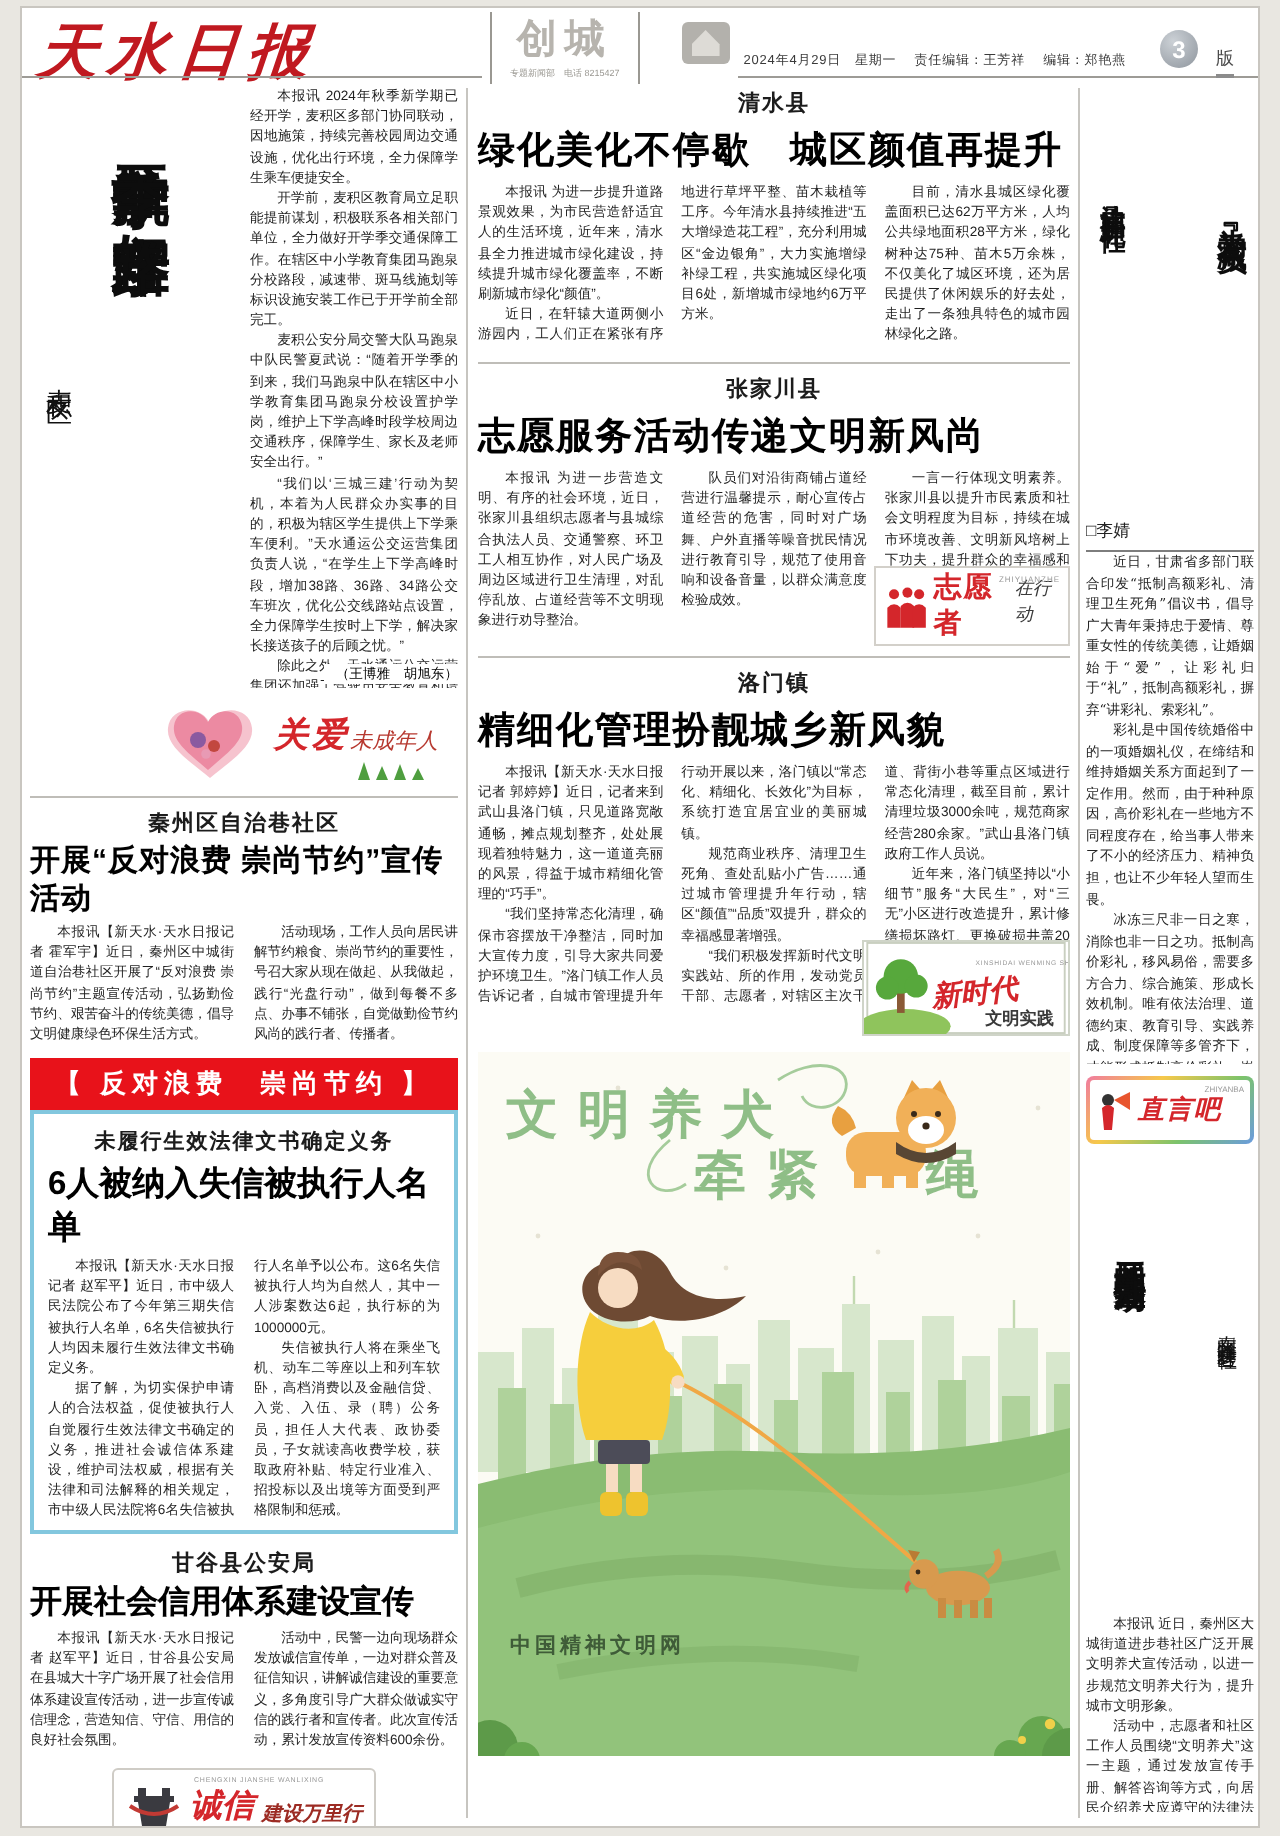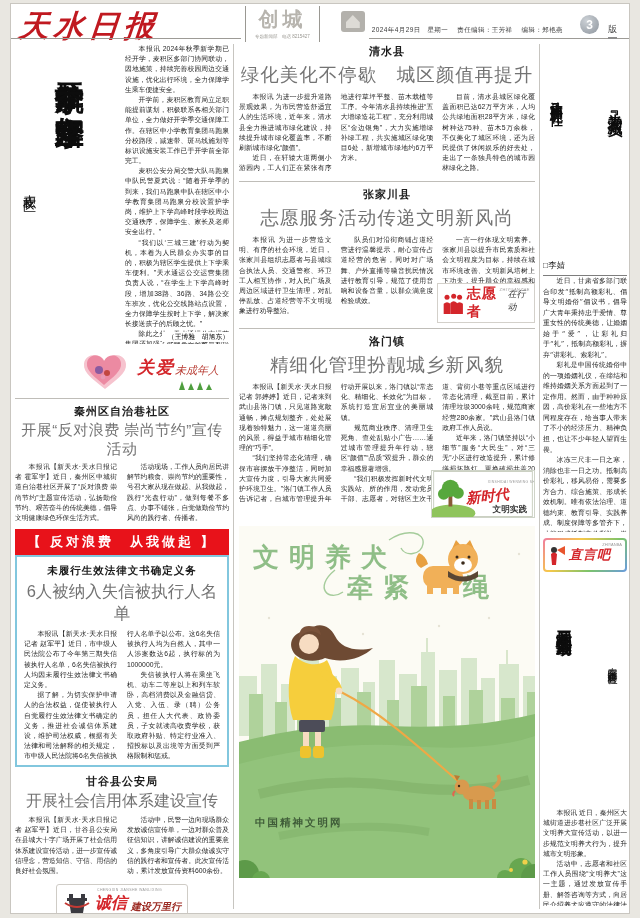--- a/index.html
+++ b/index.html
@@ -19,21 +19,21 @@
 .pagecircle{position:absolute;right:30px;top:11px;width:19px;height:19px;border-radius:50%;background:radial-gradient(circle at 35% 30%,#ccd1d6,#8e959d);color:#fff;font-size:12px;font-weight:bold;display:flex;align-items:center;justify-content:center}
 .pagever{position:absolute;right:12px;top:19px;font-size:9px;color:#4a4a4a;border-bottom:2px solid #8c8c8c;padding-bottom:1px}
 
 .vrule{position:absolute;top:40px;bottom:4px;border-left:1px solid #c7c5c0}
 #vr1{left:222px}#vr2{left:528px}
 .col{position:absolute;top:40px}
 #colL{left:4px;width:214px}
 #colM{left:228px;width:296px}
 #colR{left:532px;width:84px}
 .kicker{font-size:11px;font-weight:bold;text-align:center;color:#1c1c1c;letter-spacing:1px}
-.hl{font-weight:400;text-align:center;color:#737373}
+.hl{font-weight:700;text-align:left;color:#000000}
 .body{font-size:6.8px;line-height:1.5;text-align:justify;color:#1f1f1f}
 .body p{text-indent:2em}
 .body .byline{text-align:right;text-indent:0}
 .cols2{column-count:2;column-gap:10px}
 .cols3{column-count:3;column-gap:9px}
 .vtext{writing-mode:vertical-rl;text-orientation:upright;line-height:1}
 .divL,.divM{border-top:1px solid #bfbdb8;margin:4px 0}
 .divM{margin:5px 0}
 
 #a1{position:relative;height:350px}
@@ -137,21 +137,21 @@
     </div>
     <div class="divL"></div>
 
     <div id="a2">
       <div class="kicker">秦州区自治巷社区</div>
       <div class="hl">开展“反对浪费 崇尚节约”宣传活动</div>
       <div class="body cols2">
         <p>本报讯【新天水·天水日报记者 霍军宇】近日，秦州区中城街道自治巷社区开展了“反对浪费 崇尚节约”主题宣传活动，弘扬勤俭节约、艰苦奋斗的传统美德，倡导文明健康绿色环保生活方式。</p>
         <p>活动现场，工作人员向居民讲解节约粮食、崇尚节约的重要性，号召大家从现在做起、从我做起，践行“光盘行动”，做到每餐不多点、办事不铺张，自觉做勤俭节约风尚的践行者、传播者。</p>
       </div>
-      <div class="banner">【 反对浪费　从我做起 】</div>
+      <div class="banner">【 反对浪费　崇尚节约 】</div>
     </div>
 
     <div id="a3">
       <div class="kicker">未履行生效法律文书确定义务</div>
       <div class="hl">6人被纳入失信被执行人名单</div>
       <div class="body cols2">
         <p>本报讯【新天水·天水日报记者 赵军平】近日，市中级人民法院公布了今年第三期失信被执行人名单，6名失信被执行人均因未履行生效法律文书确定义务。</p>
         <p>据了解，为切实保护申请人的合法权益，促使被执行人自觉履行生效法律文书确定的义务，推进社会诚信体系建设，维护司法权威，根据有关法律和司法解释的相关规定，市中级人民法院将6名失信被执行人名单予以公布。这6名失信被执行人均为自然人，其中一人涉案数达6起，执行标的为1000000元。</p>
         <p>失信被执行人将在乘坐飞机、动车二等座以上和列车软卧，高档消费以及金融信贷、入党、入伍、录（聘）公务员，担任人大代表、政协委员，子女就读高收费学校，获取政府补贴、特定行业准入、招投标以及出境等方面受到严格限制和惩戒。</p>
       </div>
@@ -350,21 +350,21 @@
       </svg>
     </div>
   </div>
 
   <div class="col" id="colR">
     <div id="essay">
       <div class="eh-r vtext">为爱『减负』</div>
       <div class="eh-l vtext">让幸福回归『礼』性</div>
       <div class="author">□李婧</div>
       <div class="ebody">
-        <p>近日，甘肃省多部门联合印发“抵制高额彩礼、倡导文明婚俗”倡议书，倡导广大青年秉持忠于爱情、尊重女性的传统美德，让婚姻始于“爱”，让彩礼归于“礼”，抵制高额彩礼，摒弃“讲彩礼、索彩礼”。</p>
+        <p>近日，甘肃省多部门联合印发“抵制高额彩礼、清理卫生死角”倡议书，倡导广大青年秉持忠于爱情、尊重女性的传统美德，让婚姻始于“爱”，让彩礼归于“礼”，抵制高额彩礼，摒弃“讲彩礼、索彩礼”。</p>
         <p>彩礼是中国传统婚俗中的一项婚姻礼仪，在缔结和维持婚姻关系方面起到了一定作用。然而，由于种种原因，高价彩礼在一些地方不同程度存在，给当事人带来了不小的经济压力、精神负担，也让不少年轻人望而生畏。</p>
         <p>冰冻三尺非一日之寒，消除也非一日之功。抵制高价彩礼，移风易俗，需要多方合力、综合施策、形成长效机制。唯有依法治理、道德约束、教育引导、实践养成、制度保障等多管齐下，才能形成抵制高价彩礼、崇尚文明节俭的社会风气。</p>
 
       </div>
       <div id="logo-zyb">
         <div class="zyb-in">
           <svg width="17" height="22" viewBox="0 0 17 22">
             <circle cx="5" cy="6" r="3" fill="#333"></circle>
             <path d="M2 10 q3 -3 6 0 l-1 11 l-4 0 z" fill="#d4262b"></path>
             <path d="M8 6 l8 -4 l0 9 z" fill="#e8552e"></path>

